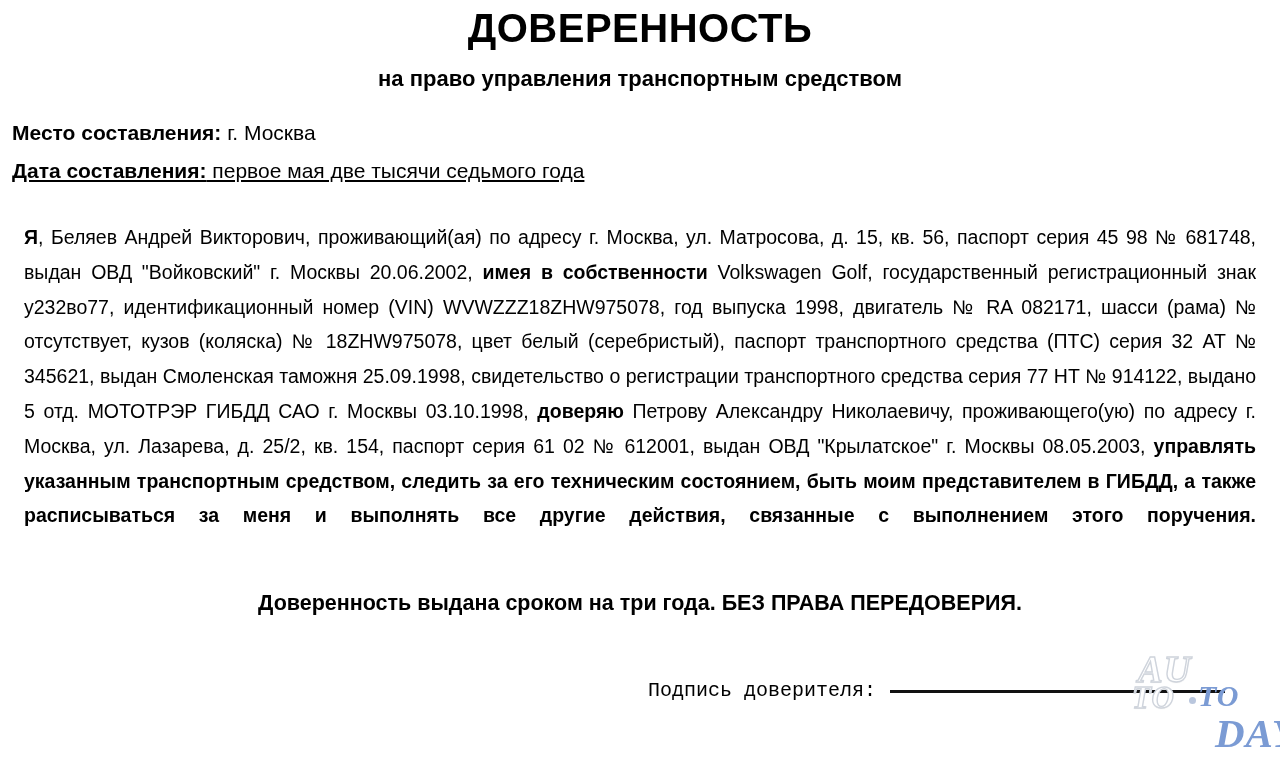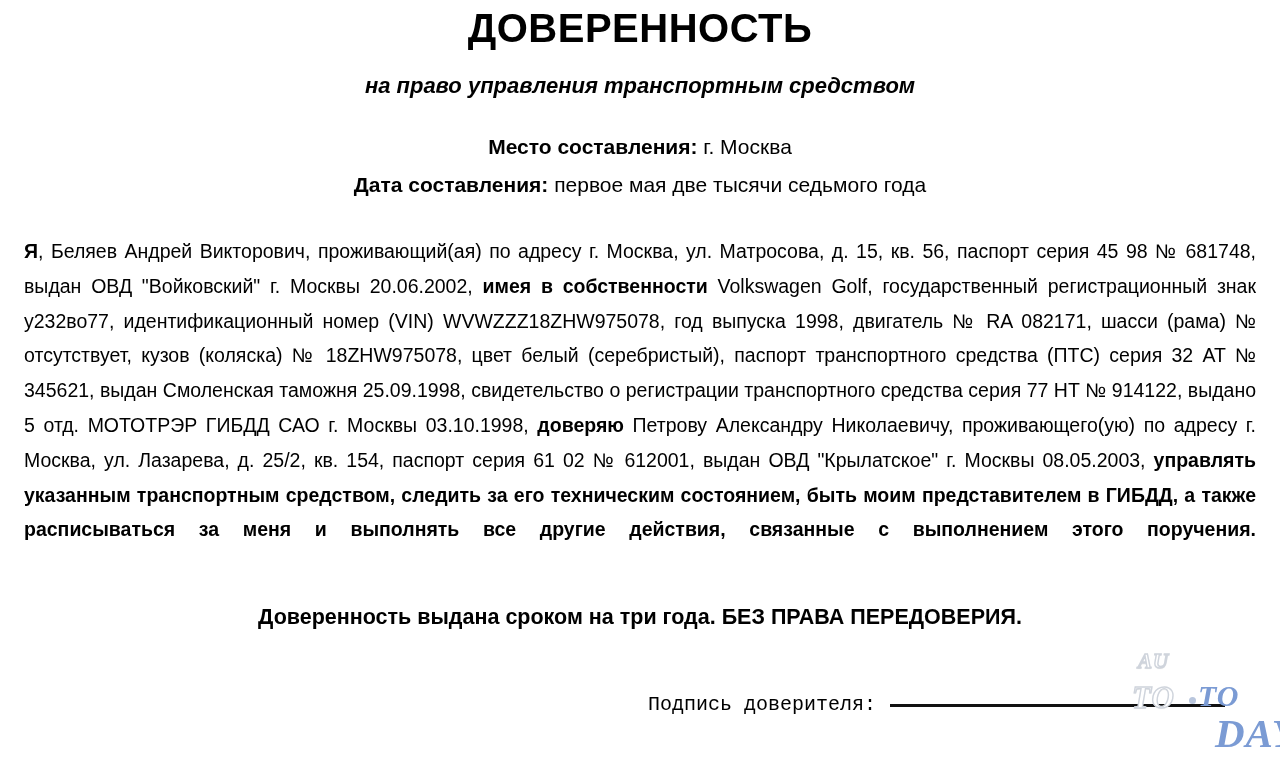--- a/index.html
+++ b/index.html
@@ -35,35 +35,34 @@
     margin: 0;
     padding-top: 8px;
     white-space: nowrap;
   }
 
   .doc-subtitle {
     text-align: center;
     font-size: 22px;
     font-weight: bold;
     line-height: 1.0;
-    margin: 7px;
+    margin: 0;
     padding-top: 20px;
     white-space: nowrap;
-    font-style: italic;
   }
 
   .meta-line {
-    text-align: center;
+    text-align: left;
     font-size: 21px;
     line-height: 1.0;
     margin: 0;
     white-space: nowrap;
   }
   .meta-line.first { padding-top: 32px; }
-  .meta-line.second { padding-top: 17px; }
+  .meta-line.second { padding-top: 17px; text-decoration: underline; }
   .meta-label {
     font-weight: bold;
   }
   .meta-value {
     font-weight: normal;
   }
 
   
   .body-text {
     margin: 12px;
@@ -132,21 +131,21 @@
     position: absolute;
     font-family: "Liberation Serif", "DejaVu Serif", serif;
     font-weight: bold;
     font-style: italic;
     letter-spacing: 1px;
     line-height: 1;
   }
   .wm-au {
     top: 0px;
     left: 18px;
-    font-size: 21px;
+    font-size: 37px;
     color: #ffffff;
     -webkit-text-stroke: 1.4px #cfd4dc;
     text-shadow: 0 1px 1px rgba(0,0,0,0.10);
   }
   .wm-to1 {
     top: 31px;
     left: 12px;
     font-size: 31px;
     color: #ffffff;
     -webkit-text-stroke: 1.4px #cfd4dc;

